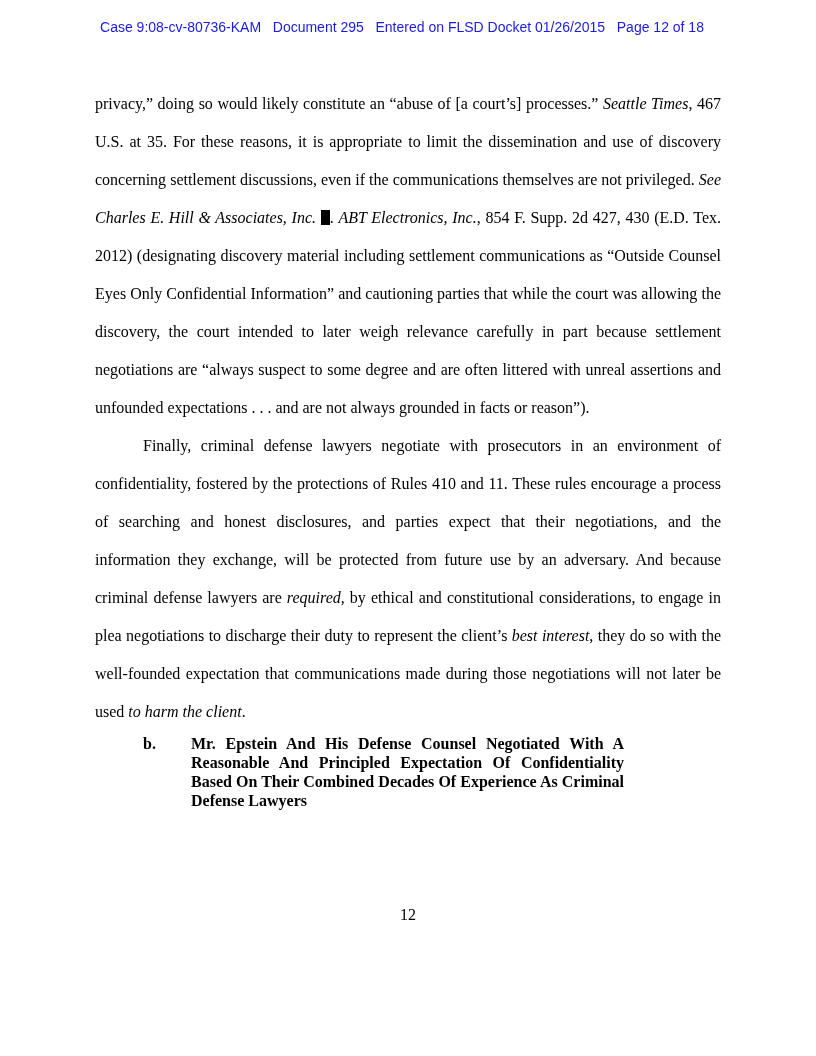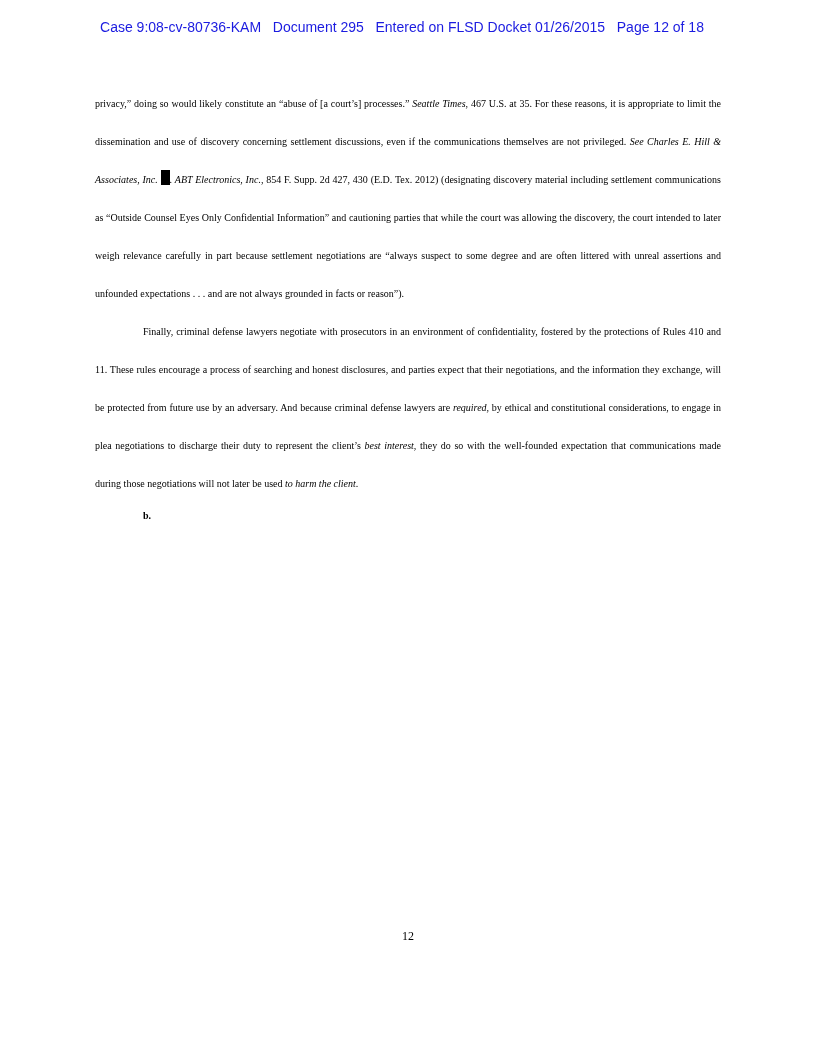--- a/index.html
+++ b/index.html
@@ -22,21 +22,21 @@
     font-family: "Liberation Sans", sans-serif;
     font-size: 14px;
     white-space: pre;
     color: #1b1be0;
   }
   .doc-body {
     position: absolute;
     top: 85px;
     left: 95px;
     width: 626px;
-    font-size: 10px;
+    font-size: 16px;
     line-height: 38px;
     text-align: justify;
   }
   .doc-body p { margin: 0; padding: 0; }
   .para-indent { text-indent: 48px; font-family: Liberation Serif, serif; }
   .it { font-style: italic; }
   .redact {
     display: inline-block;
     width: 9px;
     height: 15px;
@@ -56,43 +56,44 @@
     text-align: left;
   }
   .subheading .h-text {
     width: 433px;
     flex: 0 0 auto;
     text-align: justify;
   }
   .para-after-heading { margin-top: 12px; }
   .page-number {
     position: absolute;
-    top: 926px;
+    top: 905px;
     left: 0;
     right: 0;
     text-align: center;
-    font-size: 12px;
+    font-size: 16px;
     line-height: 20px;
   }
 </style>
 </head>
 <body>
 
 <div class="page">
 
   <div class="case-header">Case 9:08-cv-80736-KAM   Document 295   Entered on FLSD Docket 01/26/2015   Page 12 of 18</div>
 
   <div class="doc-body">
 
     <p><span>privacy,” doing so would likely constitute an “abuse of [a court’s] processes.”  </span><span class="it">Seattle Times</span><span>, 467 U.S. at 35.  For these reasons, it is appropriate to limit the dissemination and use of discovery concerning settlement discussions, even if the communications themselves are not privileged. </span><span class="it">See Charles E. Hill &amp; Associates, Inc. </span><span class="redact"></span><span>. </span><span class="it">ABT Electronics, Inc.</span><span>, 854 F. Supp. 2d 427, 430 (E.D. Tex. 2012) (designating discovery material including settlement communications as “Outside Counsel Eyes Only Confidential Information” and cautioning parties that while the court was allowing the discovery, the court intended to later weigh relevance carefully  in part because settlement negotiations are “always suspect to some degree and are often littered with unreal assertions and unfounded expectations . . . and are not always grounded in facts or reason”).</span></p>
 
     <p class="para-indent"><span>Finally, criminal defense lawyers negotiate with prosecutors in an environment of confidentiality, fostered by the protections of Rules 410 and 11.  These rules encourage a process of searching and honest disclosures, and parties expect that their negotiations, and the information they exchange, will be protected from future use by an adversary.  And because criminal defense lawyers are </span><span class="it">required,</span><span> by ethical and constitutional considerations, to engage in plea negotiations to discharge their duty to represent the client’s </span><span class="it">best interest</span><span>, they do so with the well-founded expectation that communications made during those negotiations will not later be used </span><span class="it">to harm the client</span><span>.</span></p>
 
     <div class="subheading">
       <span class="h-label">b.</span>
+      <span class="h-text">Mr. Epstein And His Defense Counsel Negotiated With A Reasonable And Principled Expectation Of Confidentiality Based On Their Combined Decades Of Experience As Criminal Defense Lawyers</span>
     </div>
 
 
   </div>
 
   <div class="page-number">12</div>
 
 </div>
 
 </body></html>

